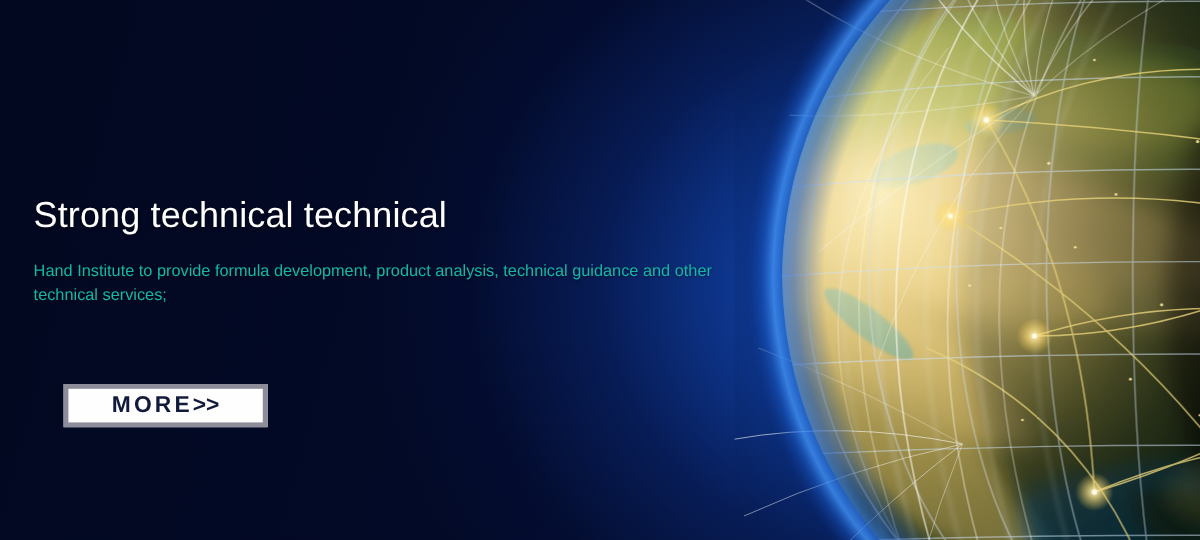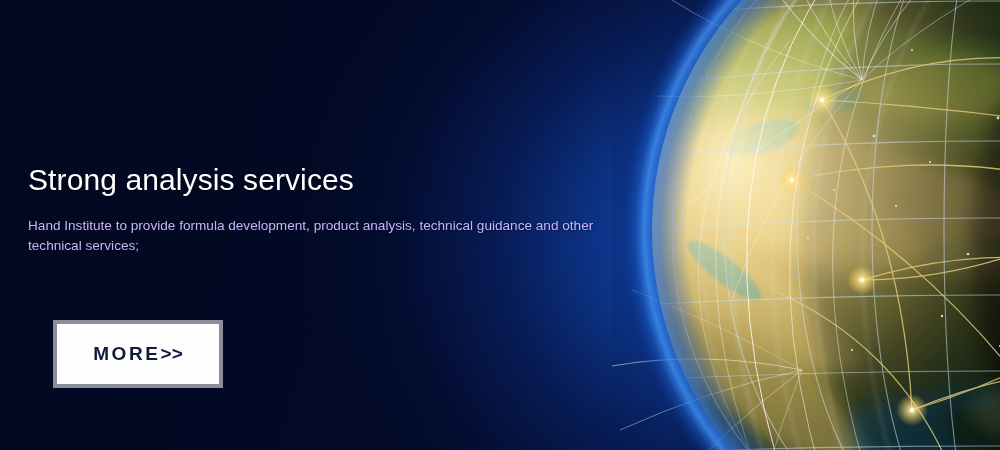--- a/index.html
+++ b/index.html
@@ -46,27 +46,27 @@
     position:absolute; top:162px; left:0;
     font-size:30px; font-weight:400;
     color:#ffffff; letter-spacing:0.1px;
     line-height:36px; white-space:nowrap;
     text-shadow:0 1px 3px rgba(0,0,0,0.55);
   }
   .body-block {
     position:absolute; top:216px; left:0;
     width:600px;
     font-size:13.6px; line-height:20px;
-    color:#c4b5fd; font-weight:400;
+    color:#14b8a6; font-weight:400;
     text-shadow:0 1px 2px rgba(0,0,0,0.5);
   }
   .body-block p { margin:0; }
   .more-btn {
     position:absolute; left:25px; top:320px;
-    width:170px; height:68px;
+    width:170px; height:36px;
     background:#fefefe;
     border:4px solid #8d8d99;
     display:flex; align-items:center; justify-content:center;
     cursor:pointer;
   }
   .more-label {
     font-size:19px; font-weight:700; color:#111a3a;
     letter-spacing:2.6px; white-space:nowrap;
   }
   .more-label .chev { font-weight:600; letter-spacing:0px; }
@@ -327,21 +327,21 @@
         <path d="M190 520 Q150 620 130 730" stroke-width="0.75" opacity="0.7"></path>
         <path d="M190 520 Q100 470 20 440" stroke-width="0.7" opacity="0.6"></path>
       </g>
 
       <circle cx="380" cy="380" r="372" fill="url(#atmo)"></circle>
     </svg>
   </div>
 
   <div class="content">
 
-    <div class="headline">Strong analysis services</div>
+    <div class="headline">Strong technical technical</div>
 
     <div class="body-block">
       <p>Hand Institute to provide formula development, product analysis, technical guidance and other technical services;</p>
     </div>
 
     <div class="more-btn">
       <span class="more-label"><span>MORE</span><span class="chev">&gt;&gt;</span></span>
     </div>
 
   </div>

